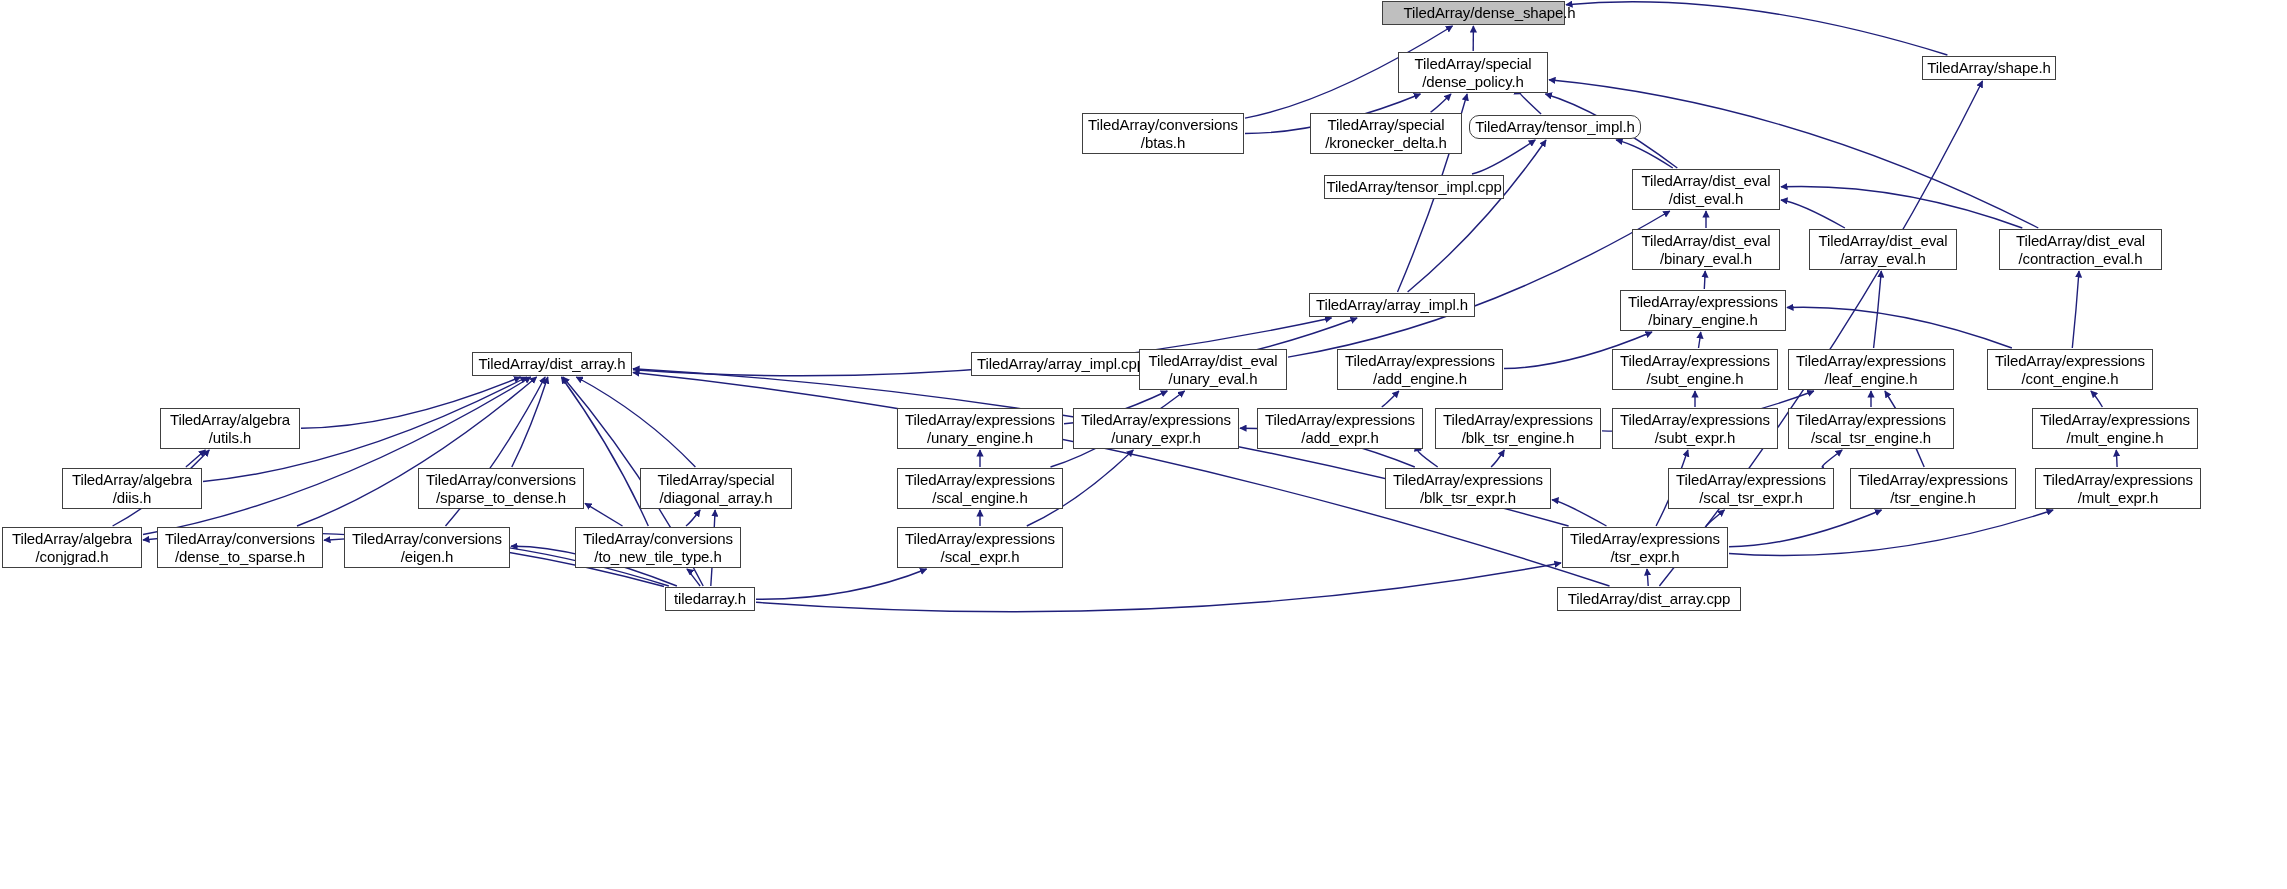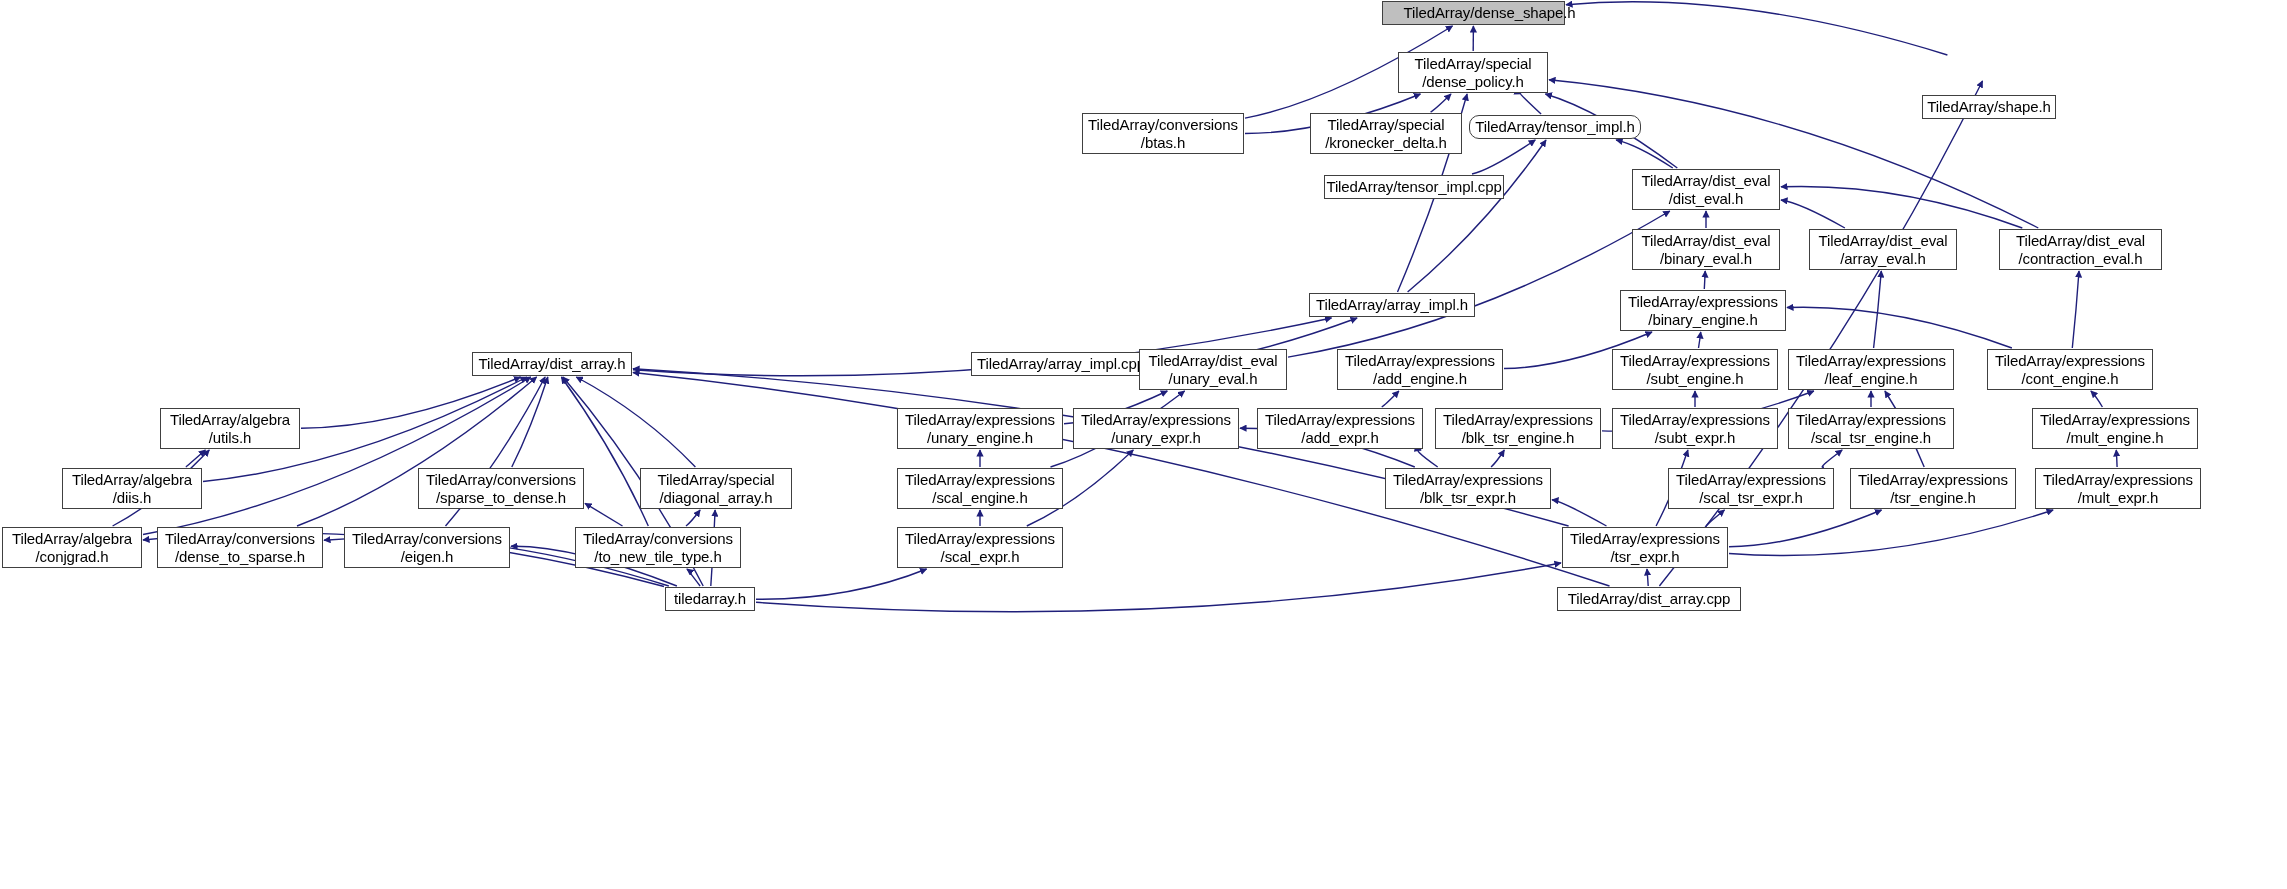--- a/index.html
+++ b/index.html
@@ -122,21 +122,21 @@
         <path d="M 664.0 586.5 Q 395.8 513.4 143.0 540.0" fill="none" stroke="#1f1f7a" stroke-width="1.4" marker-end="url(#arrow)"></path>
         <path d="M 756.0 599.3 Q 850.1 599.8 926.6 569.0" fill="none" stroke="#1f1f7a" stroke-width="1.4" marker-end="url(#arrow)"></path>
         <path d="M 756.0 602.3 Q 1180.8 633.2 1561.0 563.0" fill="none" stroke="#1f1f7a" stroke-width="1.4" marker-end="url(#arrow)"></path>
         <path d="M 1648.2 586.0 Q 1647.4 573.2 1647.0 569.0" fill="none" stroke="#1f1f7a" stroke-width="1.4" marker-end="url(#arrow)"></path>
         <path d="M 1659.4 586.0 Q 1847.6 351.8 1982.5 81.0" fill="none" stroke="#1f1f7a" stroke-width="1.4" marker-end="url(#arrow)"></path>
       </g>
   </svg>
   <div id="nodes-layer">
       <div class="node root" style="left: 1382px; top: 1px; width: 183px; height: 24px; padding-left: 32px;"><span class="ln">TiledArray/dense_shape.h</span></div>
       <div class="node" style="left: 1398px; top: 52px; width: 150px; height: 41px;"><span class="ln">TiledArray/special</span><span class="ln">/dense_policy.h</span></div>
-      <div class="node" style="left: 1922px; top: 56px; width: 134px; height: 24px; margin-top: 39px;"><span class="ln">TiledArray/shape.h</span></div>
+      <div class="node" style="left: 1922px; top: 56px; width: 134px; height: 24px;"><span class="ln">TiledArray/shape.h</span></div>
       <div class="node" style="left: 1082px; top: 113px; width: 162px; height: 41px;"><span class="ln">TiledArray/conversions</span><span class="ln">/btas.h</span></div>
       <div class="node" style="left: 1310px; top: 113px; width: 152px; height: 41px;"><span class="ln">TiledArray/special</span><span class="ln">/kronecker_delta.h</span></div>
       <div class="node" style="left: 1469px; top: 115px; width: 172px; height: 24px; border-radius: 10px;"><span class="ln">TiledArray/tensor_impl.h</span></div>
       <div class="node" style="left: 1324px; top: 175px; width: 180px; height: 24px;"><span class="ln">TiledArray/tensor_impl.cpp</span></div>
       <div class="node" style="left: 1632px; top: 169px; width: 148px; height: 41px;"><span class="ln">TiledArray/dist_eval</span><span class="ln">/dist_eval.h</span></div>
       <div class="node" style="left: 1632px; top: 229px; width: 148px; height: 41px;"><span class="ln">TiledArray/dist_eval</span><span class="ln">/binary_eval.h</span></div>
       <div class="node" style="left: 1809px; top: 229px; width: 148px; height: 41px;"><span class="ln">TiledArray/dist_eval</span><span class="ln">/array_eval.h</span></div>
       <div class="node" style="left: 1999px; top: 229px; width: 163px; height: 41px;"><span class="ln">TiledArray/dist_eval</span><span class="ln">/contraction_eval.h</span></div>
       <div class="node" style="left: 1309px; top: 293px; width: 166px; height: 24px;"><span class="ln">TiledArray/array_impl.h</span></div>
       <div class="node" style="left: 1620px; top: 290px; width: 166px; height: 41px;"><span class="ln">TiledArray/expressions</span><span class="ln">/binary_engine.h</span></div>

